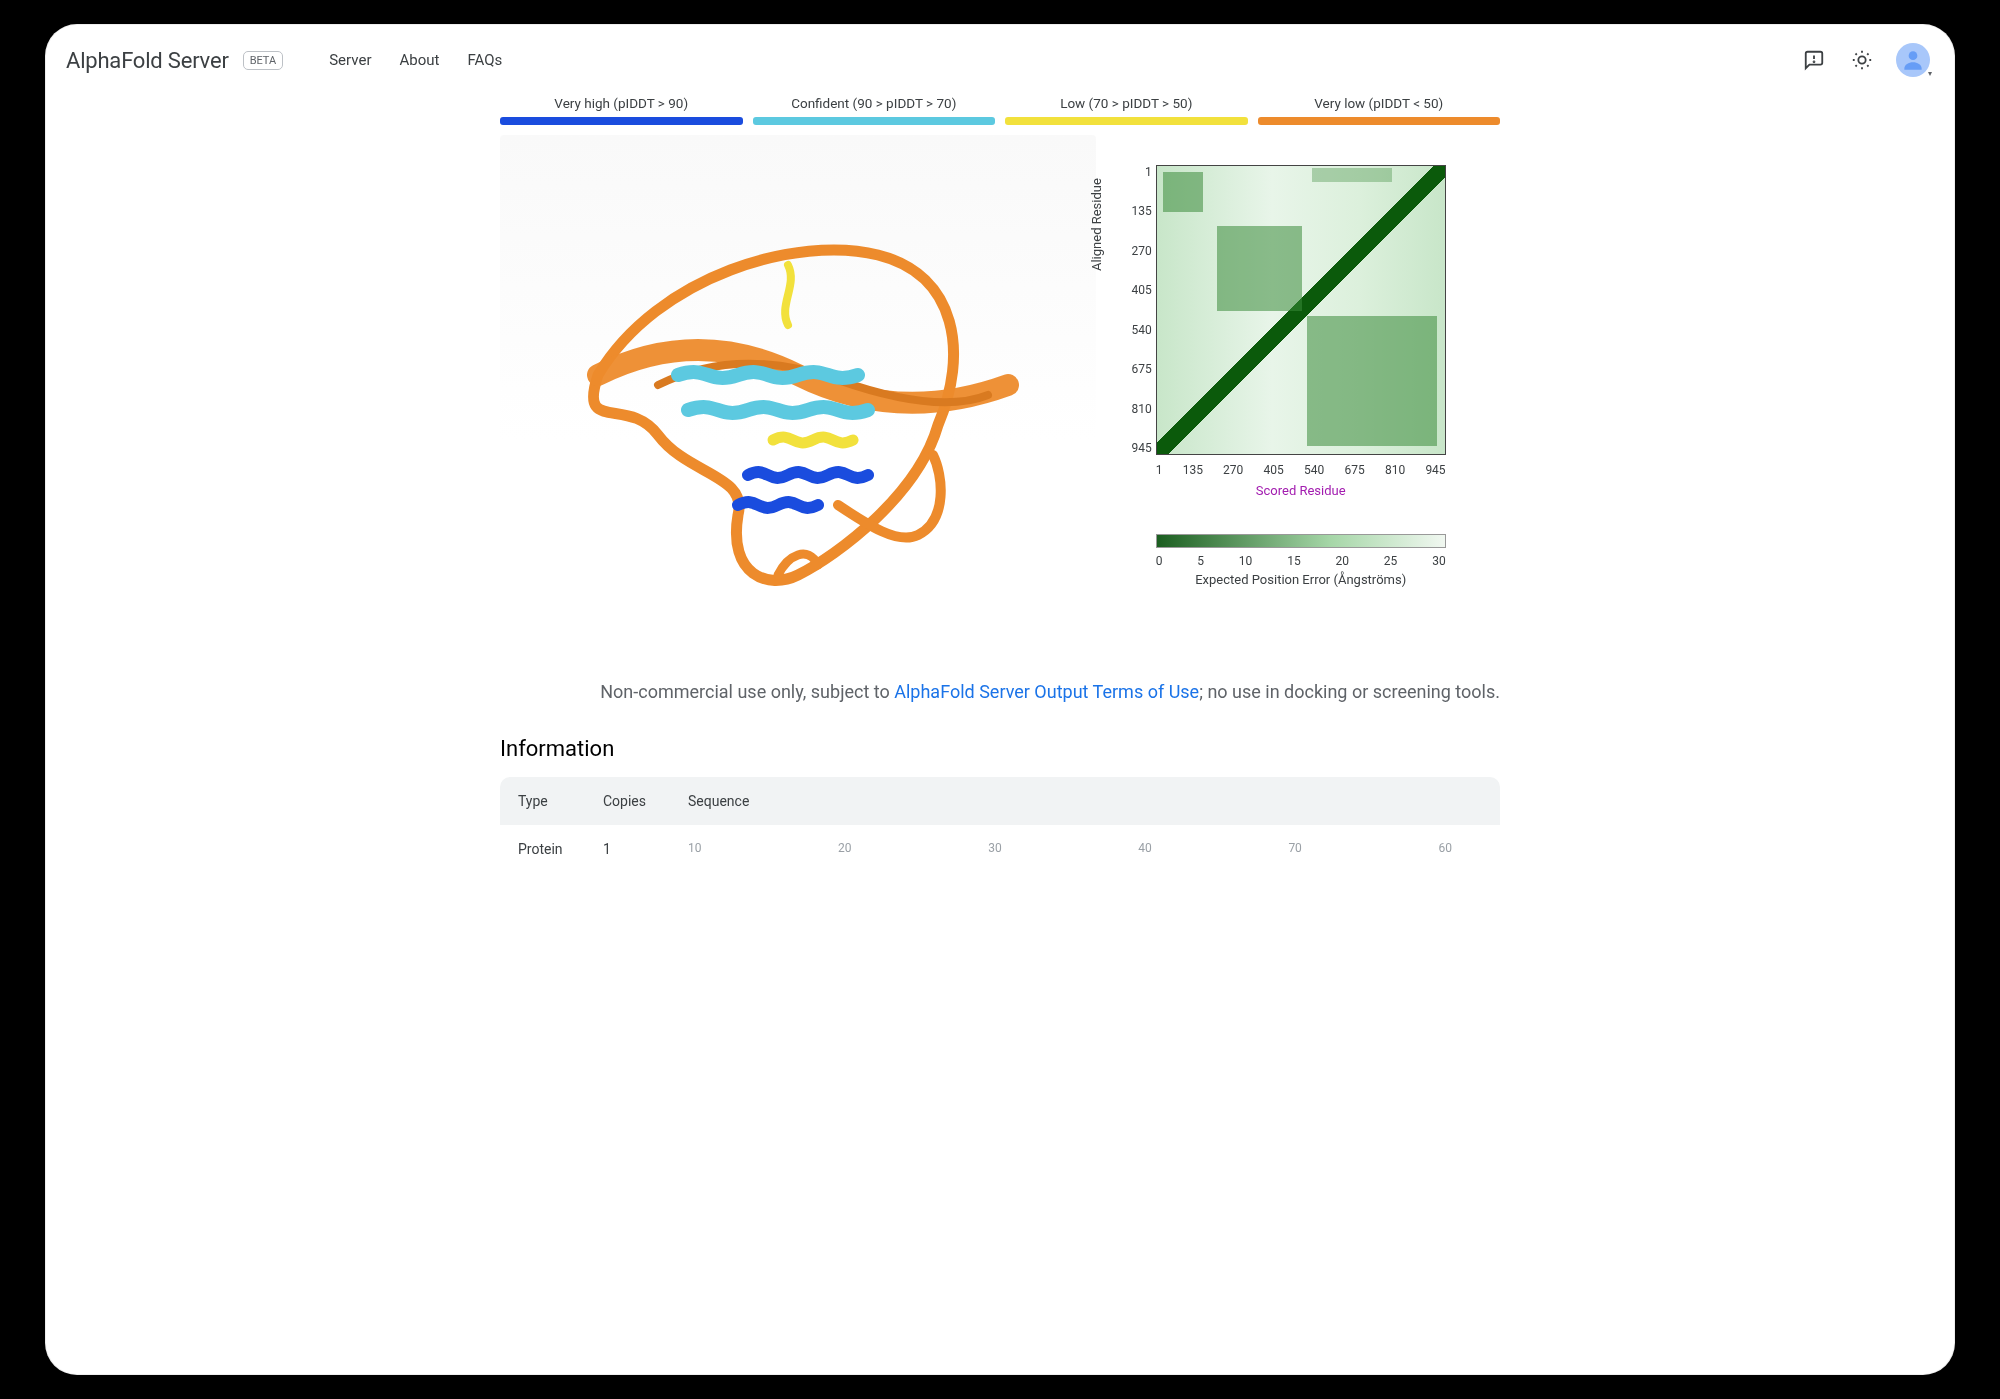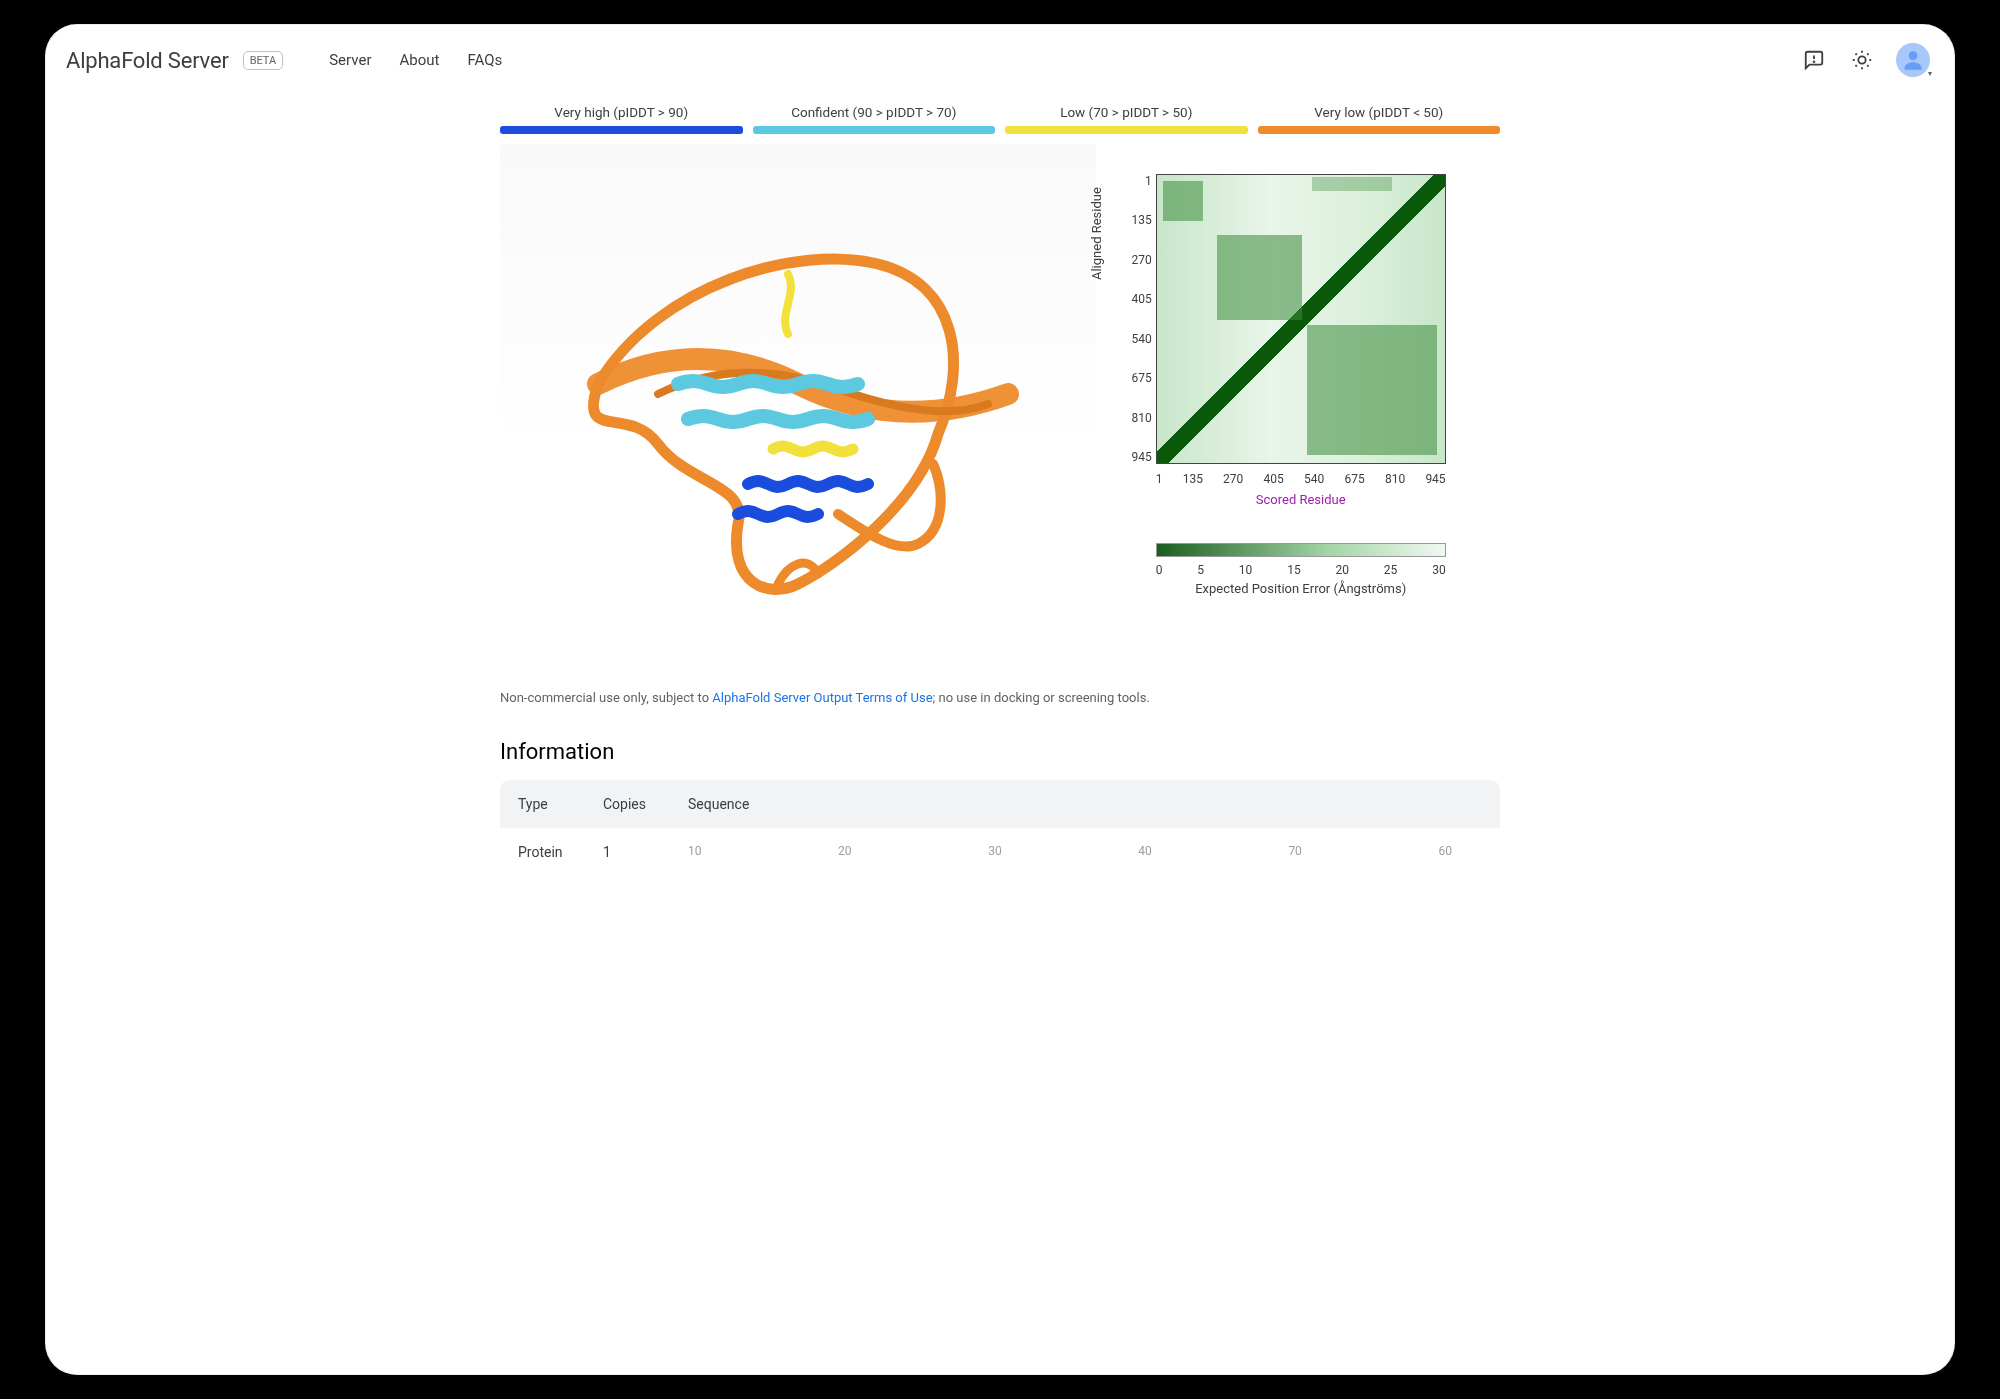--- a/index.html
+++ b/index.html
@@ -12,21 +12,21 @@
 .brand{font-size:22px;color:#3c4043;font-weight:400;letter-spacing:-0.2px}
 .beta{font-size:11px;font-weight:400;color:#5f6368;border:1px solid #bdc1c6;border-radius:5px;padding:2px 6px;margin-left:4px}
 .nav{display:flex;gap:28px;margin-left:36px}
 .navlink{font-size:15px;color:#3c4043;cursor:pointer}
 .spacer{flex:1}
 .hicon{width:28px;height:28px;display:flex;align-items:center;justify-content:center;color:#3c4043;cursor:pointer}
 .avatar{width:34px;height:34px;border-radius:50%;background:#a8c7fa;display:flex;align-items:center;justify-content:center;margin-left:10px;cursor:pointer;position:relative}
 .avatar svg{width:26px;height:26px;fill:#669df6}
 .avatar::after{content:"▾";position:absolute;bottom:-1px;right:-2px;font-size:8px;color:#5f6368}
 .content{padding:0 110px 40px 110px}
-.content-inner{max-width:1000px;margin:9px auto}
+.content-inner{max-width:1000px;margin:0 auto}
 .legend{display:flex;gap:10px}
 .lg{flex:1}
 .lg-label{font-size:13.5px;color:#3c4043;text-align:center;padding-bottom:6px}
 .lg-bar{height:8px;border-radius:3px}
 .c-vh{background:#1a4cde}
 .c-cf{background:#5cc9e0}
 .c-lw{background:#f2e13c}
 .c-vl{background:#ed8b2c}
 .metrics{background:#f1f3f4;border-radius:10px;margin-top:6px;padding:14px 0;text-align:center;font-size:14.5px;color:#3c4043}
 .metrics span{margin:0 10px}
@@ -42,21 +42,21 @@
 .b3{left:150px;top:150px;width:130px;height:130px}
 .b4{left:155px;top:2px;width:80px;height:14px;opacity:.35}
 .yticks{position:absolute;left:-30px;top:0;height:290px;display:flex;flex-direction:column;justify-content:space-between;font-size:12px;color:#3c4043;text-align:right;width:26px}
 .xticks{display:flex;justify-content:space-between;font-size:12px;color:#3c4043;margin-top:8px;width:290px;margin-left:40px}
 .ylab{position:absolute;left:-60px;top:145px;transform:rotate(-90deg) translateX(50%);transform-origin:left;font-size:13px;color:#3c4043;white-space:nowrap}
 .xlab{text-align:center;font-size:13px;color:#a21caf;margin-top:6px;width:290px;margin-left:40px}
 .colorbar{margin-top:36px;margin-left:40px;width:290px}
 .cbbar{height:14px;background:linear-gradient(90deg,#1b5e20 0%,#a5d6a7 60%,#f1f8f1 100%);border:1px solid #999}
 .cbticks{display:flex;justify-content:space-between;font-size:12px;color:#3c4043;margin-top:6px}
 .cblab{text-align:center;font-size:13px;color:#3c4043;margin-top:4px}
-.disc{text-align:left;font-size:13px;color:#5f6368;margin-top:36px}
+.disc{text-align:right;font-size:18px;color:#5f6368;margin-top:36px}
 .disc a{color:#1a73e8;text-decoration:none;cursor:pointer}
 .sect{font-size:22px;color:#000000;margin-top:34px;margin-bottom:16px}
 .thead{display:flex;background:#f1f3f4;border-radius:10px 10px 0 0;padding:16px 18px;font-size:14px;color:#3c4043}
 .th-type{width:85px}
 .th-copies{width:85px}
 .th-seq{flex:1}
 .trow{display:flex;padding:16px 18px;font-size:14px;color:#3c4043}
 .seqnums{flex:1;display:flex;justify-content:space-between;color:#9aa0a6;font-size:12px;padding-right:30px}
 
 .prot svg{width:520px;height:430px}

